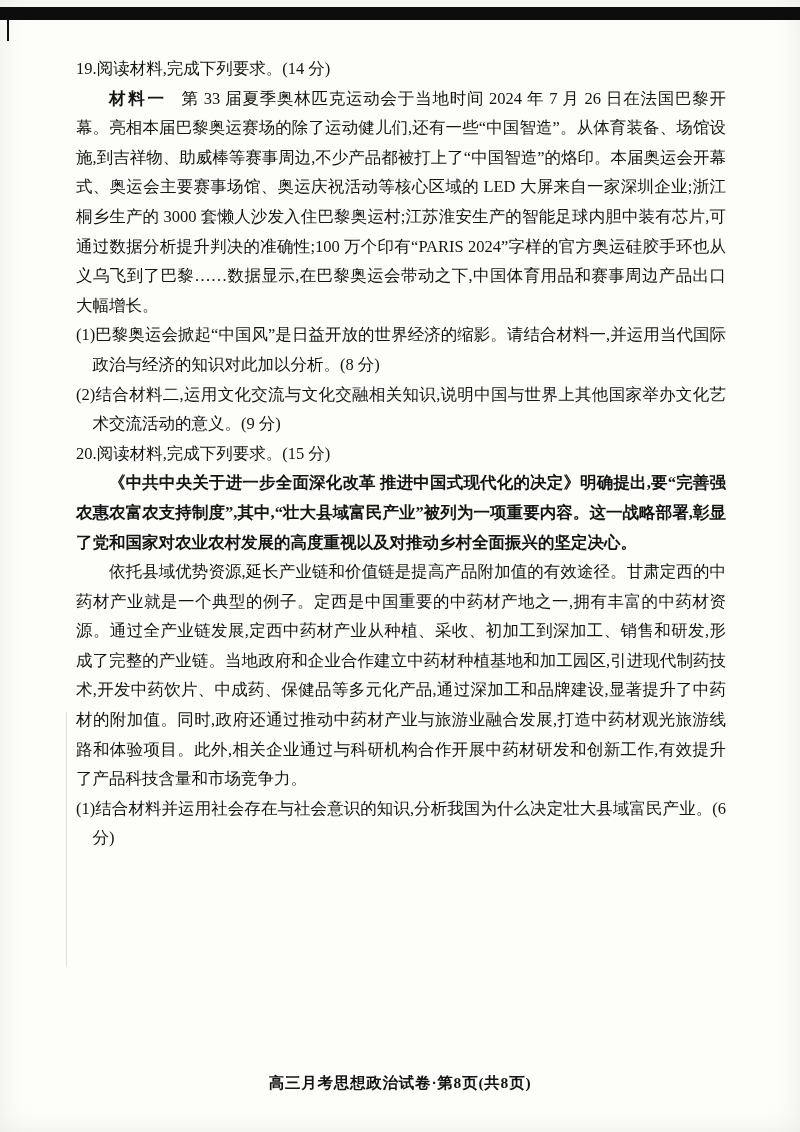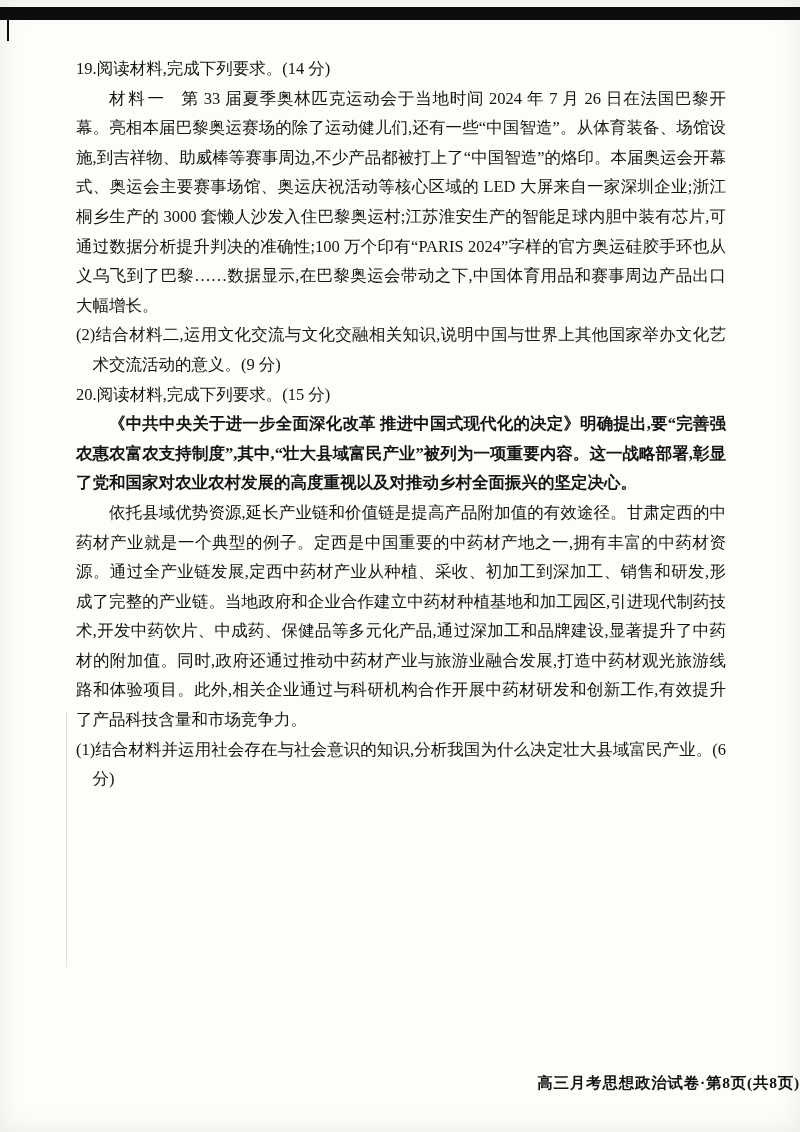--- a/index.html
+++ b/index.html
@@ -39,48 +39,49 @@
     position: absolute;
     top: 54px; left: 76px;
     width: 650px;
     color: #141414;
     font-size: 16.5px;
     line-height: 29.6px;
     text-align: justify;
   }
   p { margin: 0; }
   .material { text-indent: 2em; }
-  .mlabel { font-weight: 400; margin-right: 0.9em; letter-spacing: 0.12em; }
+  .mlabel { font-weight: 700; margin-right: 0.9em; letter-spacing: 0.12em; }
   .para { text-indent: 2em; font-family: Liberation Serif, serif; }
   .bold { font-weight: 700; }
   .qitem { padding-left: 1em; text-indent: -1em; }
   .page-footer {
     position: absolute;
     left: 0; bottom: 38px;
     width: 100%;
-    text-align: right;
+    text-align: center;
     font-weight: 700;
     font-size: 15.5px;
     color: #141414;
     letter-spacing: 0.05em;
   }
 </style>
 </head>
 <body>
 
 <div class="page">
   <div class="scan-band-top"></div>
   <div class="scan-edge-left"></div>
   <div class="scan-fold"></div>
 
   <main class="content">
 
     <section>
       <p class="heading">19.阅读材料,完成下列要求。(14 分)</p>
       <p class="material"><span class="mlabel">材料一</span><span class="mtext">第 33 届夏季奥林匹克运动会于当地时间 2024 年 7 月 26 日在法国巴黎开幕。亮相本届巴黎奥运赛场的除了运动健儿们,还有一些“中国智造”。从体育装备、场馆设施,到吉祥物、助威棒等赛事周边,不少产品都被打上了“中国智造”的烙印。本届奥运会开幕式、奥运会主要赛事场馆、奥运庆祝活动等核心区域的 LED 大屏来自一家深圳企业;浙江桐乡生产的 3000 套懒人沙发入住巴黎奥运村;江苏淮安生产的智能足球内胆中装有芯片,可通过数据分析提升判决的准确性;100 万个印有“PARIS 2024”字样的官方奥运硅胶手环也从义乌飞到了巴黎……数据显示,在巴黎奥运会带动之下,中国体育用品和赛事周边产品出口大幅增长。</span></p>
+      <p class="qitem">(1)巴黎奥运会掀起“中国风”是日益开放的世界经济的缩影。请结合材料一,并运用当代国际政治与经济的知识对此加以分析。(8 分)</p>
       <p class="qitem">(2)结合材料二,运用文化交流与文化交融相关知识,说明中国与世界上其他国家举办文化艺术交流活动的意义。(9 分)</p>
     </section>
 
     <section>
       <p class="heading">20.阅读材料,完成下列要求。(15 分)</p>
       <p class="para bold">《中共中央关于进一步全面深化改革 推进中国式现代化的决定》明确提出,要“完善强农惠农富农支持制度”,其中,“壮大县域富民产业”被列为一项重要内容。这一战略部署,彰显了党和国家对农业农村发展的高度重视以及对推动乡村全面振兴的坚定决心。</p>
       <p class="para">依托县域优势资源,延长产业链和价值链是提高产品附加值的有效途径。甘肃定西的中药材产业就是一个典型的例子。定西是中国重要的中药材产地之一,拥有丰富的中药材资源。通过全产业链发展,定西中药材产业从种植、采收、初加工到深加工、销售和研发,形成了完整的产业链。当地政府和企业合作建立中药材种植基地和加工园区,引进现代制药技术,开发中药饮片、中成药、保健品等多元化产品,通过深加工和品牌建设,显著提升了中药材的附加值。同时,政府还通过推动中药材产业与旅游业融合发展,打造中药材观光旅游线路和体验项目。此外,相关企业通过与科研机构合作开展中药材研发和创新工作,有效提升了产品科技含量和市场竞争力。</p>
       <p class="qitem">(1)结合材料并运用社会存在与社会意识的知识,分析我国为什么决定壮大县域富民产业。(6分)</p>
     </section>
 

